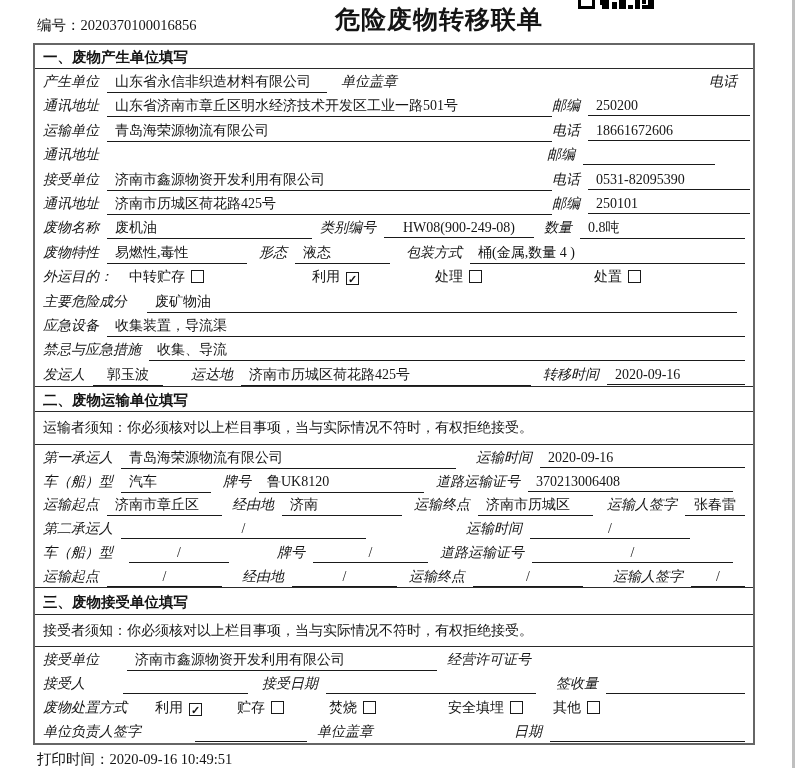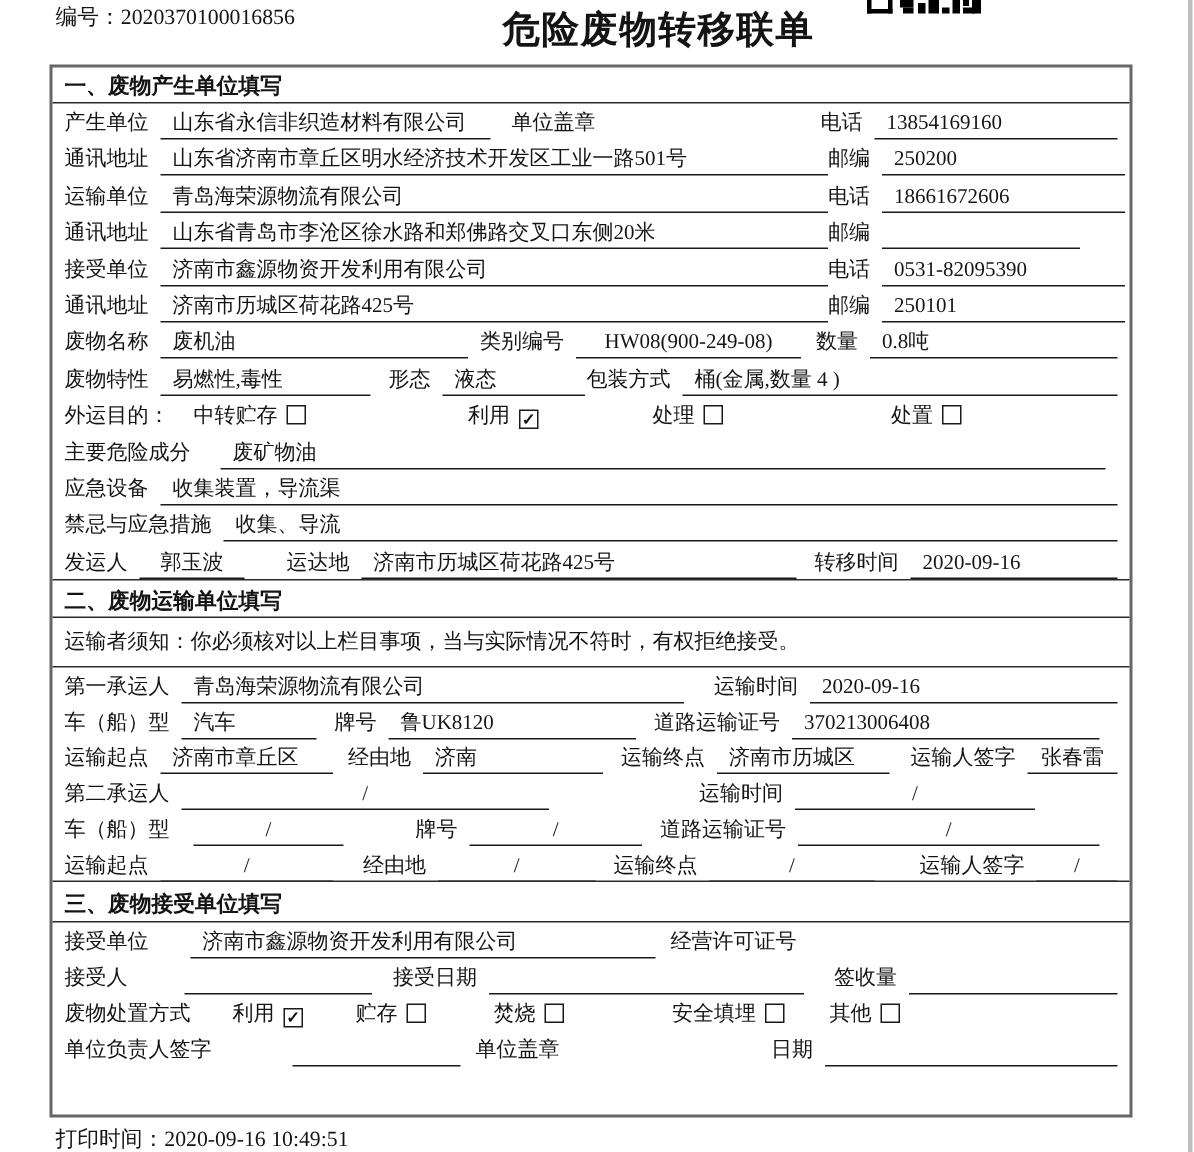--- a/index.html
+++ b/index.html
@@ -3,36 +3,36 @@
 <meta charset="utf-8">
 <style>
   html,body{margin:0;padding:0;background:#fff;}
   body{
     width:796px;height:768px;position:relative;overflow:hidden;
     font-family:"Liberation Serif","DejaVu Serif",serif;
     font-size:14px;color:#141414;
   }
   *{box-sizing:border-box;}
   .page-edge{position:absolute;right:1px;top:0;width:3px;height:768px;background:#bfbfbf;}
-  .hdr-no{position:absolute;left:37px;top:2px;font-size:14.5px;white-space:nowrap;}
+  .hdr-no{position:absolute;left:37px;top:16px;font-size:14.5px;white-space:nowrap;}
   .hdr-title{position:absolute;left:335px;top:3px;font-size:25px;font-weight:bold;white-space:nowrap;letter-spacing:1px;}
   .qr{position:absolute;left:578px;top:0;}
   .tbl{
     position:absolute;left:33px;top:43px;width:722px;height:702px;
     border:2px solid #666;background:#fff;display:flex;flex-direction:column;
   }
   .sec-h{font-weight:bold;font-size:14.5px;padding:2px 8px 0 8px;border-bottom:1px solid #2a2a2a;height:24px;display:flex;align-items:center;flex:none;}
   .sec-h.bt{border-top:1px solid #2a2a2a;}
   .h26{height:26px;} .h28{height:28px;}
   .notice{display:flex;align-items:center;padding:0 8px;border-bottom:1px solid #2a2a2a;flex:none;}
   .n33{height:33px;} .n32{height:32px;}
   .row{display:flex;align-items:baseline;padding:0 8px;flex:none;}
   .r1{height:24.4px;} .r2{height:23.7px;} .r3{height:24px;}
   .row{padding-top:4px;}
-  .lbl{white-space:nowrap;margin-right:8px;flex:none;}
+  .lbl{white-space:nowrap;margin-right:8px;flex:none;font-style:italic;}
   .f{border-bottom:1px solid #1a1a1a;white-space:nowrap;overflow:hidden;padding:0 2px 1px 8px;flex:none;}
   .f.c{text-align:center;padding-left:2px;}
   .fx{flex:1 1 auto;}
   .sp{flex:1 1 auto;}
   .opt{white-space:nowrap;flex:none;}
   .cb{
     display:inline-block;width:13px;height:13px;border:1px solid #1a1a1a;
     line-height:12px;font-size:11px;font-weight:bold;text-align:center;
     vertical-align:-2px;margin-left:6px;padding:0;
   }
@@ -65,42 +65,40 @@
 <div class="tbl">
 
   <div class="sec-h">一、废物产生单位填写</div>
 
   <div class="row r1">
     <span class="lbl">产生单位</span>
     <span class="f" style="width:220px">山东省永信非织造材料有限公司</span>
     <span class="lbl" style="margin-left:14px">单位盖章</span>
     <span class="sp"></span>
     <span class="lbl">电话</span>
-    <span class="f" style="width:162px">13854169160</span>
   </div>
 
   <div class="row r1">
     <span class="lbl">通讯地址</span>
     <span class="f" style="width:445px">山东省济南市章丘区明水经济技术开发区工业一路501号</span>
     <span class="sp"></span>
     <span class="lbl">邮编</span>
     <span class="f" style="width:162px">250200</span>
   </div>
 
   <div class="row r1">
     <span class="lbl">运输单位</span>
     <span class="f" style="width:445px">青岛海荣源物流有限公司</span>
     <span class="sp"></span>
     <span class="lbl">电话</span>
     <span class="f" style="width:162px">18661672606</span>
   </div>
 
   <div class="row r1">
     <span class="lbl">通讯地址</span>
-    <span class="f" style="width:445px">山东省青岛市李沧区徐水路和郑佛路交叉口东侧20米</span>
     <span class="sp"></span>
     <span class="lbl">邮编</span>
     <span class="f" style="width:132px;margin-right:30px"></span>
   </div>
 
   <div class="row r1">
     <span class="lbl">接受单位</span>
     <span class="f" style="width:445px">济南市鑫源物资开发利用有限公司</span>
     <span class="sp"></span>
     <span class="lbl">电话</span>
@@ -122,21 +120,21 @@
     <span class="f c" style="width:150px">HW08(900-249-08)</span>
     <span class="lbl" style="margin-left:10px">数量</span>
     <span class="f fx">0.8吨</span>
   </div>
 
   <div class="row r1">
     <span class="lbl">废物特性</span>
     <span class="f" style="width:140px">易燃性,毒性</span>
     <span class="lbl" style="margin-left:12px">形态</span>
     <span class="f" style="width:95px">液态</span>
-    <span class="lbl" style="margin-left:1px">包装方式</span>
+    <span class="lbl" style="margin-left:16px">包装方式</span>
     <span class="f fx">桶(金属,数量 4 )</span>
   </div>
 
   <div class="row r1">
     <span class="lbl">外运目的：</span>
     <span class="opt" style="margin-left:8px"><span>中转贮存</span><span class="cb"></span></span>
     <span class="opt" style="margin-left:108px"><span>利用</span><span class="cb">✓</span></span>
     <span class="opt" style="margin-left:76px"><span>处理</span><span class="cb"></span></span>
     <span class="opt" style="margin-left:112px"><span>处置</span><span class="cb"></span></span>
   </div>
@@ -216,20 +214,21 @@
     <span class="f c" style="width:115px">/</span>
     <span class="lbl" style="margin-left:20px">经由地</span>
     <span class="f c" style="width:105px">/</span>
     <span class="lbl" style="margin-left:12px">运输终点</span>
     <span class="f c" style="width:110px">/</span>
     <span class="lbl" style="margin-left:30px">运输人签字</span>
     <span class="f fx c">/</span>
   </div>
 
   <div class="sec-h bt h28">三、废物接受单位填写</div>
+  <div class="notice n32">接受者须知：你必须核对以上栏目事项，当与实际情况不符时，有权拒绝接受。</div>
 
   <div class="row r3">
     <span class="lbl">接受单位</span>
     <span class="f" style="width:310px;margin-left:20px">济南市鑫源物资开发利用有限公司</span>
     <span class="lbl" style="margin-left:10px">经营许可证号</span>
   </div>
 
   <div class="row r3">
     <span class="lbl">接受人</span>
     <span class="f" style="width:125px;margin-left:30px"></span>

